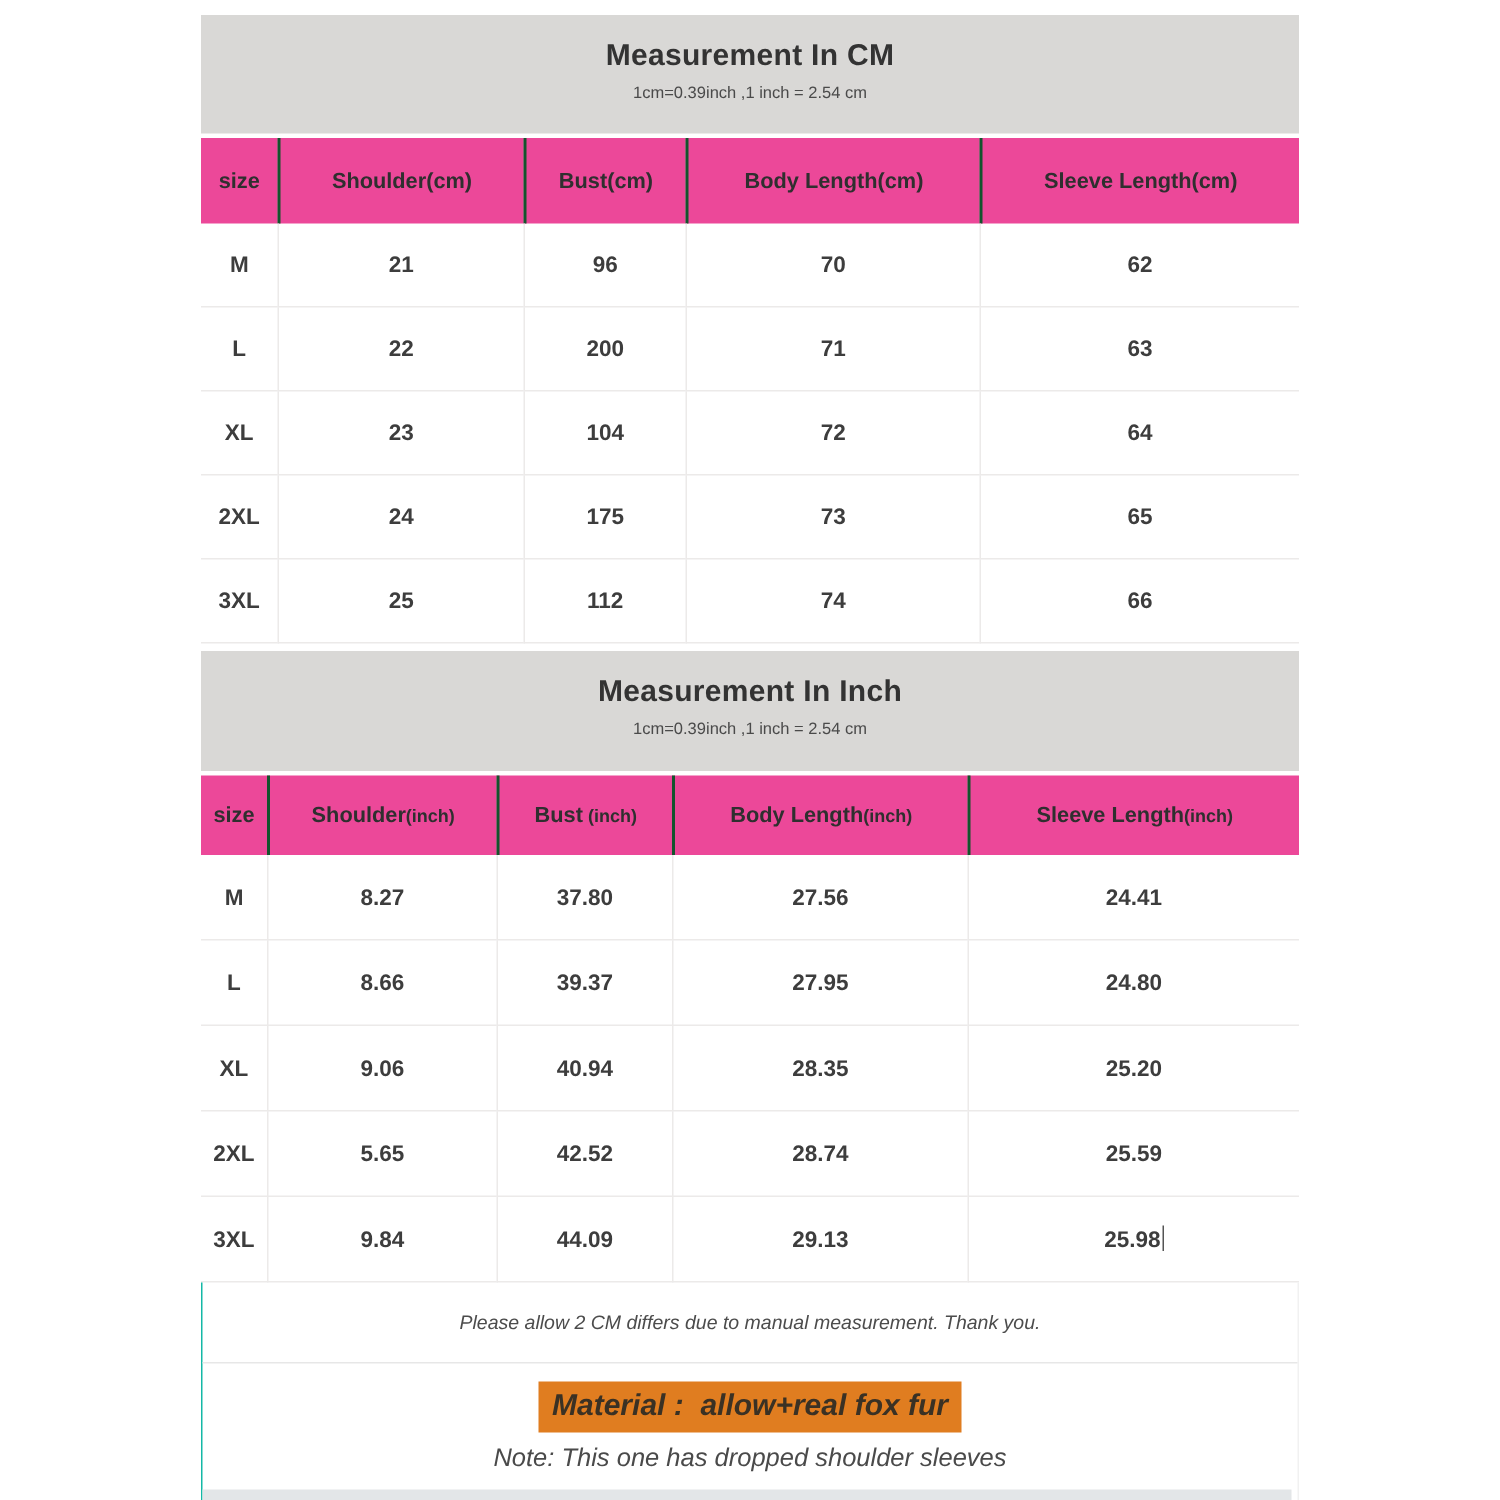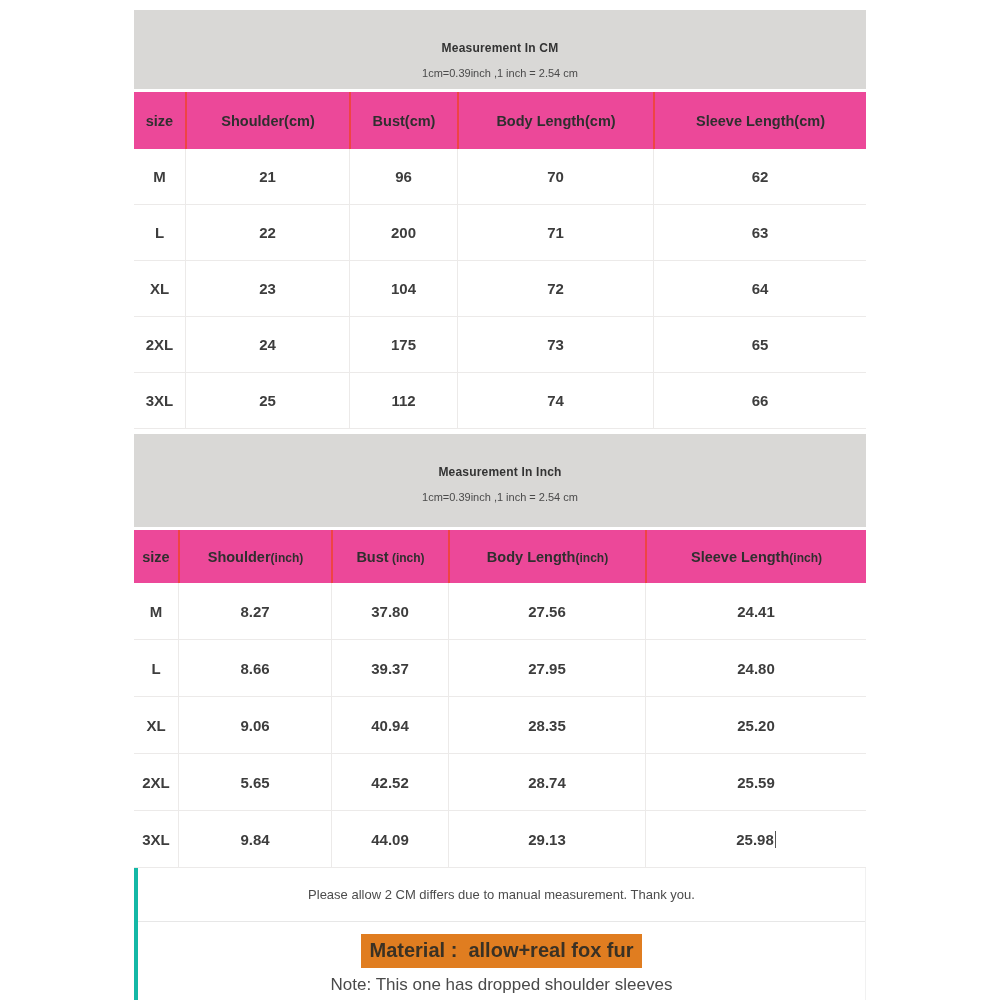--- a/index.html
+++ b/index.html
@@ -8,52 +8,52 @@
     width: 1000px; height: 1000px; overflow: hidden;
     background: #ffffff;
     font-family: "Liberation Sans", "DejaVu Sans", sans-serif;
     color: #3d3d3d;
   }
   .sheet { width: 732px; margin: 0 auto; padding-top: 10px; }
 
   
   .panel-title { background: #d9d8d6; text-align: center; }
   .tbl-cm  .panel-title { height: 79px; }
-  .tbl-inch .panel-title { height: 93px; }
-  .t-title { font-size: 12px; font-weight: bold; color: #333333; padding-top: 26px; line-height: 24px; letter-spacing: .2px; }
+  .tbl-inch .panel-title { height: 80px; }
+  .t-title { font-size: 20px; font-weight: bold; color: #333333; padding-top: 15px; line-height: 24px; letter-spacing: .2px; }
   .t-sub   { font-size: 11px; color: #4a4a4a; margin-top: 7px; }
   .gap3 { height: 3px; }
   .gap5 { height: 5px; }
 
   
   table { width: 732px; table-layout: fixed; border-collapse: separate; border-spacing: 0; }
   th {
     background: #ec4899; font-size: 14.5px; font-weight: bold; color: #2f2f2f;
     text-align: center; padding: 0;
   }
   .tbl-cm  th { height: 57px; }
   .tbl-inch th { height: 53px; }
-  th + th { border-left: 2px solid #ef4444; margin-left: 25px; }
+  th + th { border-left: 2px solid #14532d; margin-left: 25px; }
   .h-unit { font-size: inherit; }
   .tbl-inch .h-unit { font-size: 12px; }
   td { text-align: center; font-size: 15px; font-weight: bold; color: #3d3d3d; padding: 0; }
   .tbl-cm  td { height: 56px; }
   .tbl-inch td { height: 57px; }
   tbody td { border-bottom: 1px solid #eceae9; }
   tbody td + td { border-left: 1px solid #eceae9; }
 
   .tbl-cm  .co0 { width: 51px; }  .tbl-cm  .co1 { width: 164px; }
   .tbl-cm  .co2 { width: 108px; } .tbl-cm  .co3 { width: 196px; }
   .tbl-cm  .co4 { width: 213px; }
   .tbl-inch .co0 { width: 44px; }  .tbl-inch .co1 { width: 153px; }
   .tbl-inch .co2 { width: 117px; } .tbl-inch .co3 { width: 197px; }
   .tbl-inch .co4 { width: 221px; }
 
   
-  .footer-box { border-left: 4px solid #14b8a6; border-right: 1px solid #f1f1f1; }
+  .footer-box { border-left: 1px solid #14b8a6; border-right: 1px solid #f1f1f1; font-style: italic; }
   .disclaimer-row {
     height: 54px; display: flex; align-items: center; justify-content: center;
     font-size: 13px; color: #4c4c4c; border-bottom: 1px solid #e7e7e7;
   }
   .material-note { text-align: center; }
   .material-line { margin-top: 12px; }
   .material-highlight {
     display: inline-block; background: #e07d20; color: #3a3124;
     font-size: 20px; font-weight: bold; padding: 5px 9px 6px;
     white-space: pre-wrap;

